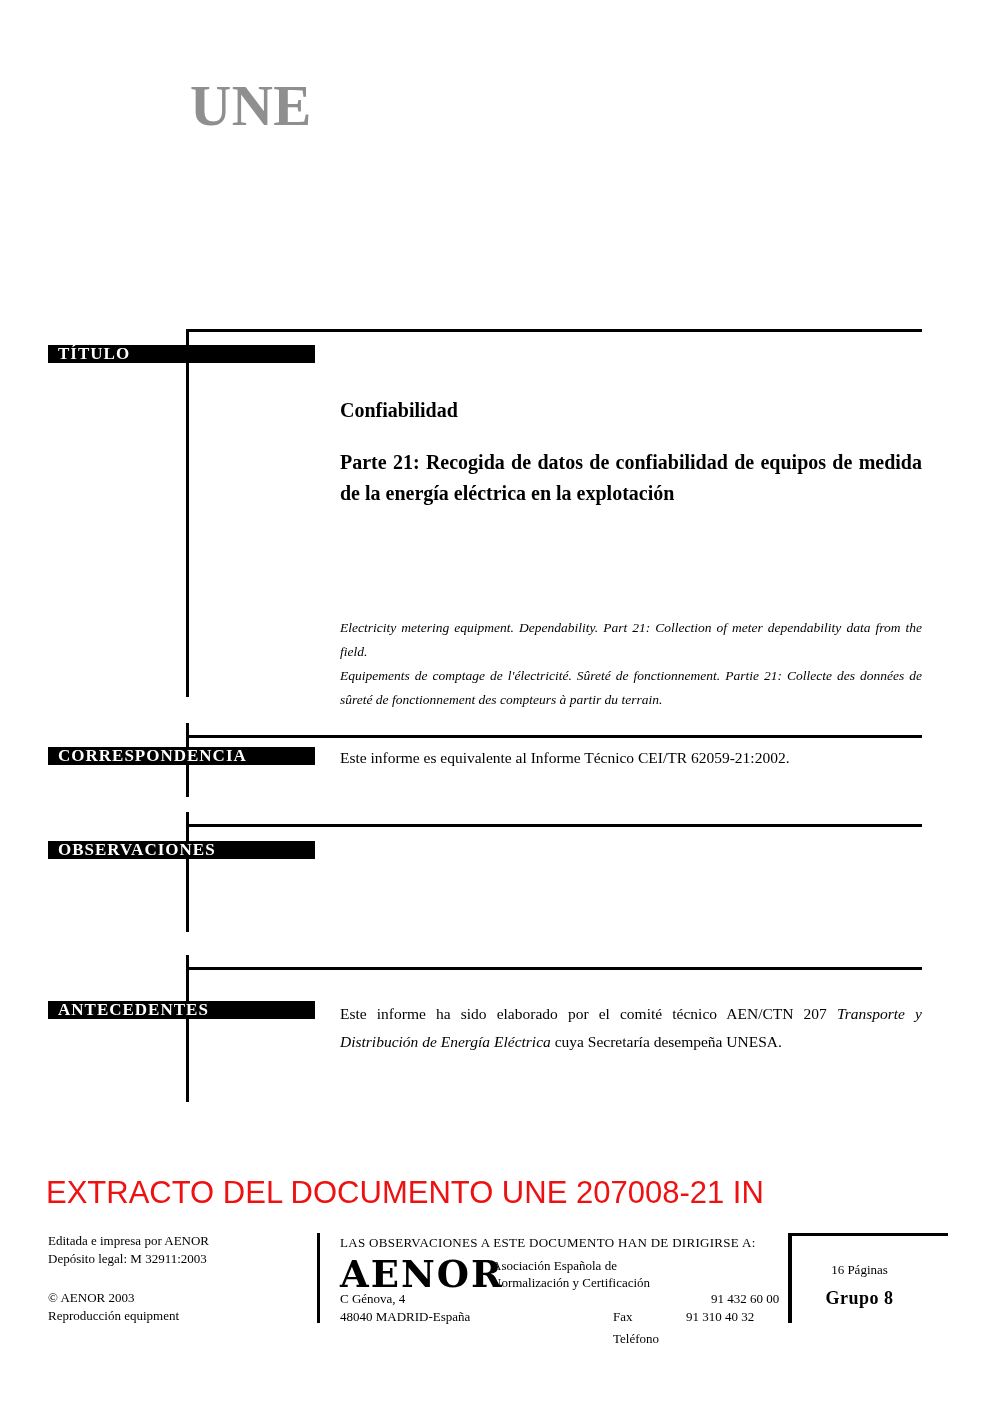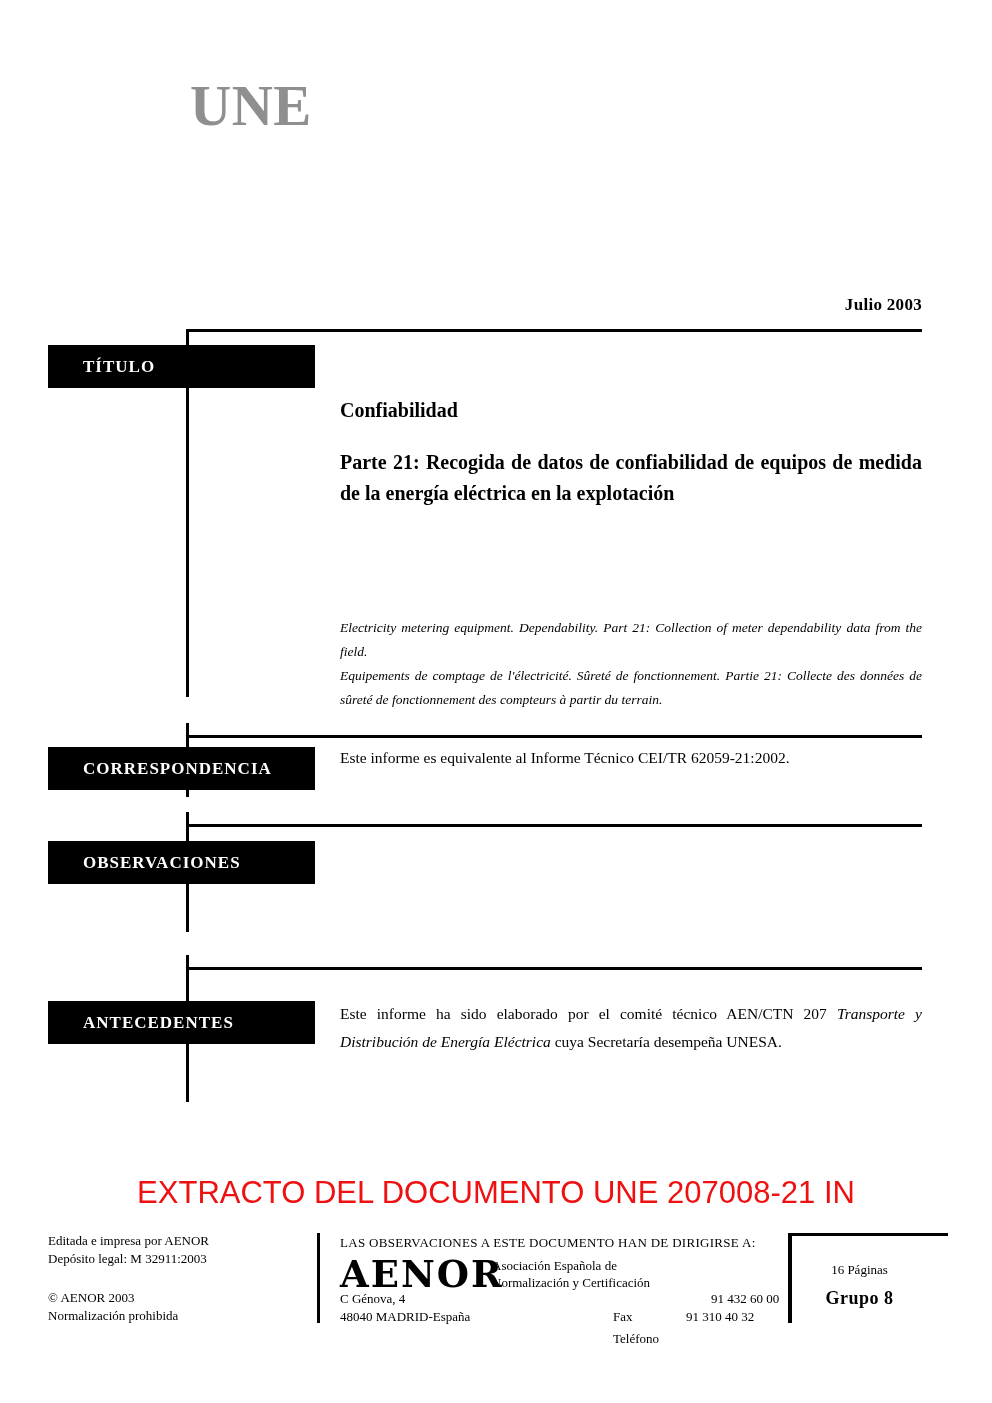--- a/index.html
+++ b/index.html
@@ -10,53 +10,52 @@
   .abs{position:absolute;}
   
   .brand{font-weight:bold;color:#8f8f8f;font-size:57px;line-height:0.98;letter-spacing:0.5px;}
   .doccode{font-weight:bold;font-size:28px;text-align:right;}
   .date{font-weight:bold;font-size:17px;text-align:right;letter-spacing:0.3px;}
   
   .hrule{background:#000;height:3px;}
   .vrule{background:#000;width:3px;}
   
   .bar{
-    left:48px;width:267px;height:43px;background:#000;color:#fff;
+    left:48px;width:267px;height:18px;background:#000;color:#fff;
     font-weight:bold;font-size:17px;letter-spacing:1px;
-    display:flex;align-items:center;padding-left:35px;box-sizing:border-box;
+    display:flex;align-items:center;padding-left:10px;box-sizing:border-box;
   }
   
   .col{left:340px;width:582px;}
   .t-main{font-weight:bold;font-size:20px;}
   .t-just{text-align:justify;line-height:31px;}
   .lang{font-style:italic;font-size:13.5px;text-align:justify;line-height:24px;}
   .body-text{font-size:15.5px;}
   .body-just{text-align:justify;line-height:28px;}
   .em{font-style:italic;}
   
   .banner{
-    left:46px;width:900px;text-align:center;
+    left:46px;width:900px;
     font-family:"Liberation Sans",sans-serif;font-size:31px;color:#ee1111;
   }
   
   .f-small{font-size:13px;line-height:16px;}
   .f-notice{font-size:13px;letter-spacing:0.3px;}
   .f-logo{font-family:"DejaVu Serif",serif;font-weight:bold;font-size:37px;letter-spacing:2px;}
   .f-center{text-align:center;}
   .f-group{font-weight:bold;font-size:18px;letter-spacing:0.5px;}
 </style>
 </head>
 <body>
 
 <div class="page">
 
   <div class="abs brand" style="left:190px;top:78px;">
     <div>UNE</div>
   </div>
-  <div class="abs date" style="left:600px;top:295px;width:322px;">Julio 2003</div>
 
   <div class="abs hrule" style="left:186px;top:329px;width:736px;"></div>
   <div class="abs vrule" style="left:186px;top:329px;height:368px;"></div>
   <div class="abs bar" style="top:345px;">
     <span>TÍTULO</span>
   </div>
   <div class="abs col t-main" style="top:399px;">Confiabilidad</div>
   <div class="abs col t-main t-just" style="top:447px;">Parte 21: Recogida de datos de confiabilidad de equipos de medida de la energía eléctrica en la explotación</div>
   <div class="abs col lang" style="top:616px;">Electricity metering equipment. Dependability. Part 21: Collection of meter dependability data from the field.</div>
   <div class="abs col lang" style="top:664px;">Equipements de comptage de l'électricité. Sûreté de fonctionnement. Partie 21: Collecte des données de sûreté de fonctionnement des compteurs à partir du terrain.</div>
@@ -80,21 +79,21 @@
   <div class="abs bar" style="top:1001px;">
     <span>ANTECEDENTES</span>
   </div>
   <div class="abs col body-text body-just" style="top:1000px;"><span>Este informe ha sido elaborado por el comité técnico AEN/CTN 207 </span><span class="em">Transporte y Distribución de Energía Eléctrica</span><span> cuya Secretaría desempeña UNESA.</span></div>
 
   <div class="abs banner" style="top:1175px;">EXTRACTO DEL DOCUMENTO UNE 207008-21 IN</div>
 
   <div class="abs f-small" style="left:48px;top:1233px;">Editada e impresa por AENOR</div>
   <div class="abs f-small" style="left:48px;top:1251px;">Depósito legal: M 32911:2003</div>
   <div class="abs f-small" style="left:48px;top:1290px;">© AENOR 2003</div>
-  <div class="abs f-small" style="left:48px;top:1308px;">Normalización prohibida</div>
+  <div class="abs f-small" style="left:48px;top:1308px;">Reproducción equipment</div>
 
   <div class="abs vrule" style="left:317px;top:1233px;height:90px;"></div>
 
   <div class="abs f-notice" style="left:340px;top:1235px;">LAS OBSERVACIONES A ESTE DOCUMENTO HAN DE DIRIGIRSE A:</div>
   <div class="abs f-logo" style="left:340px;top:1252px;">AENOR</div>
   <div class="abs f-small" style="left:492px;top:1258px;">Asociación Española de</div>
   <div class="abs f-small" style="left:492px;top:1275px;">Normalización y Certificación</div>
   <div class="abs f-small" style="left:340px;top:1291px;">C Génova, 4</div>
   <div class="abs f-small" style="left:340px;top:1309px;">48040 MADRID-España</div>
   <div class="abs f-small" style="left:613px;top:1331px;">Teléfono</div>

